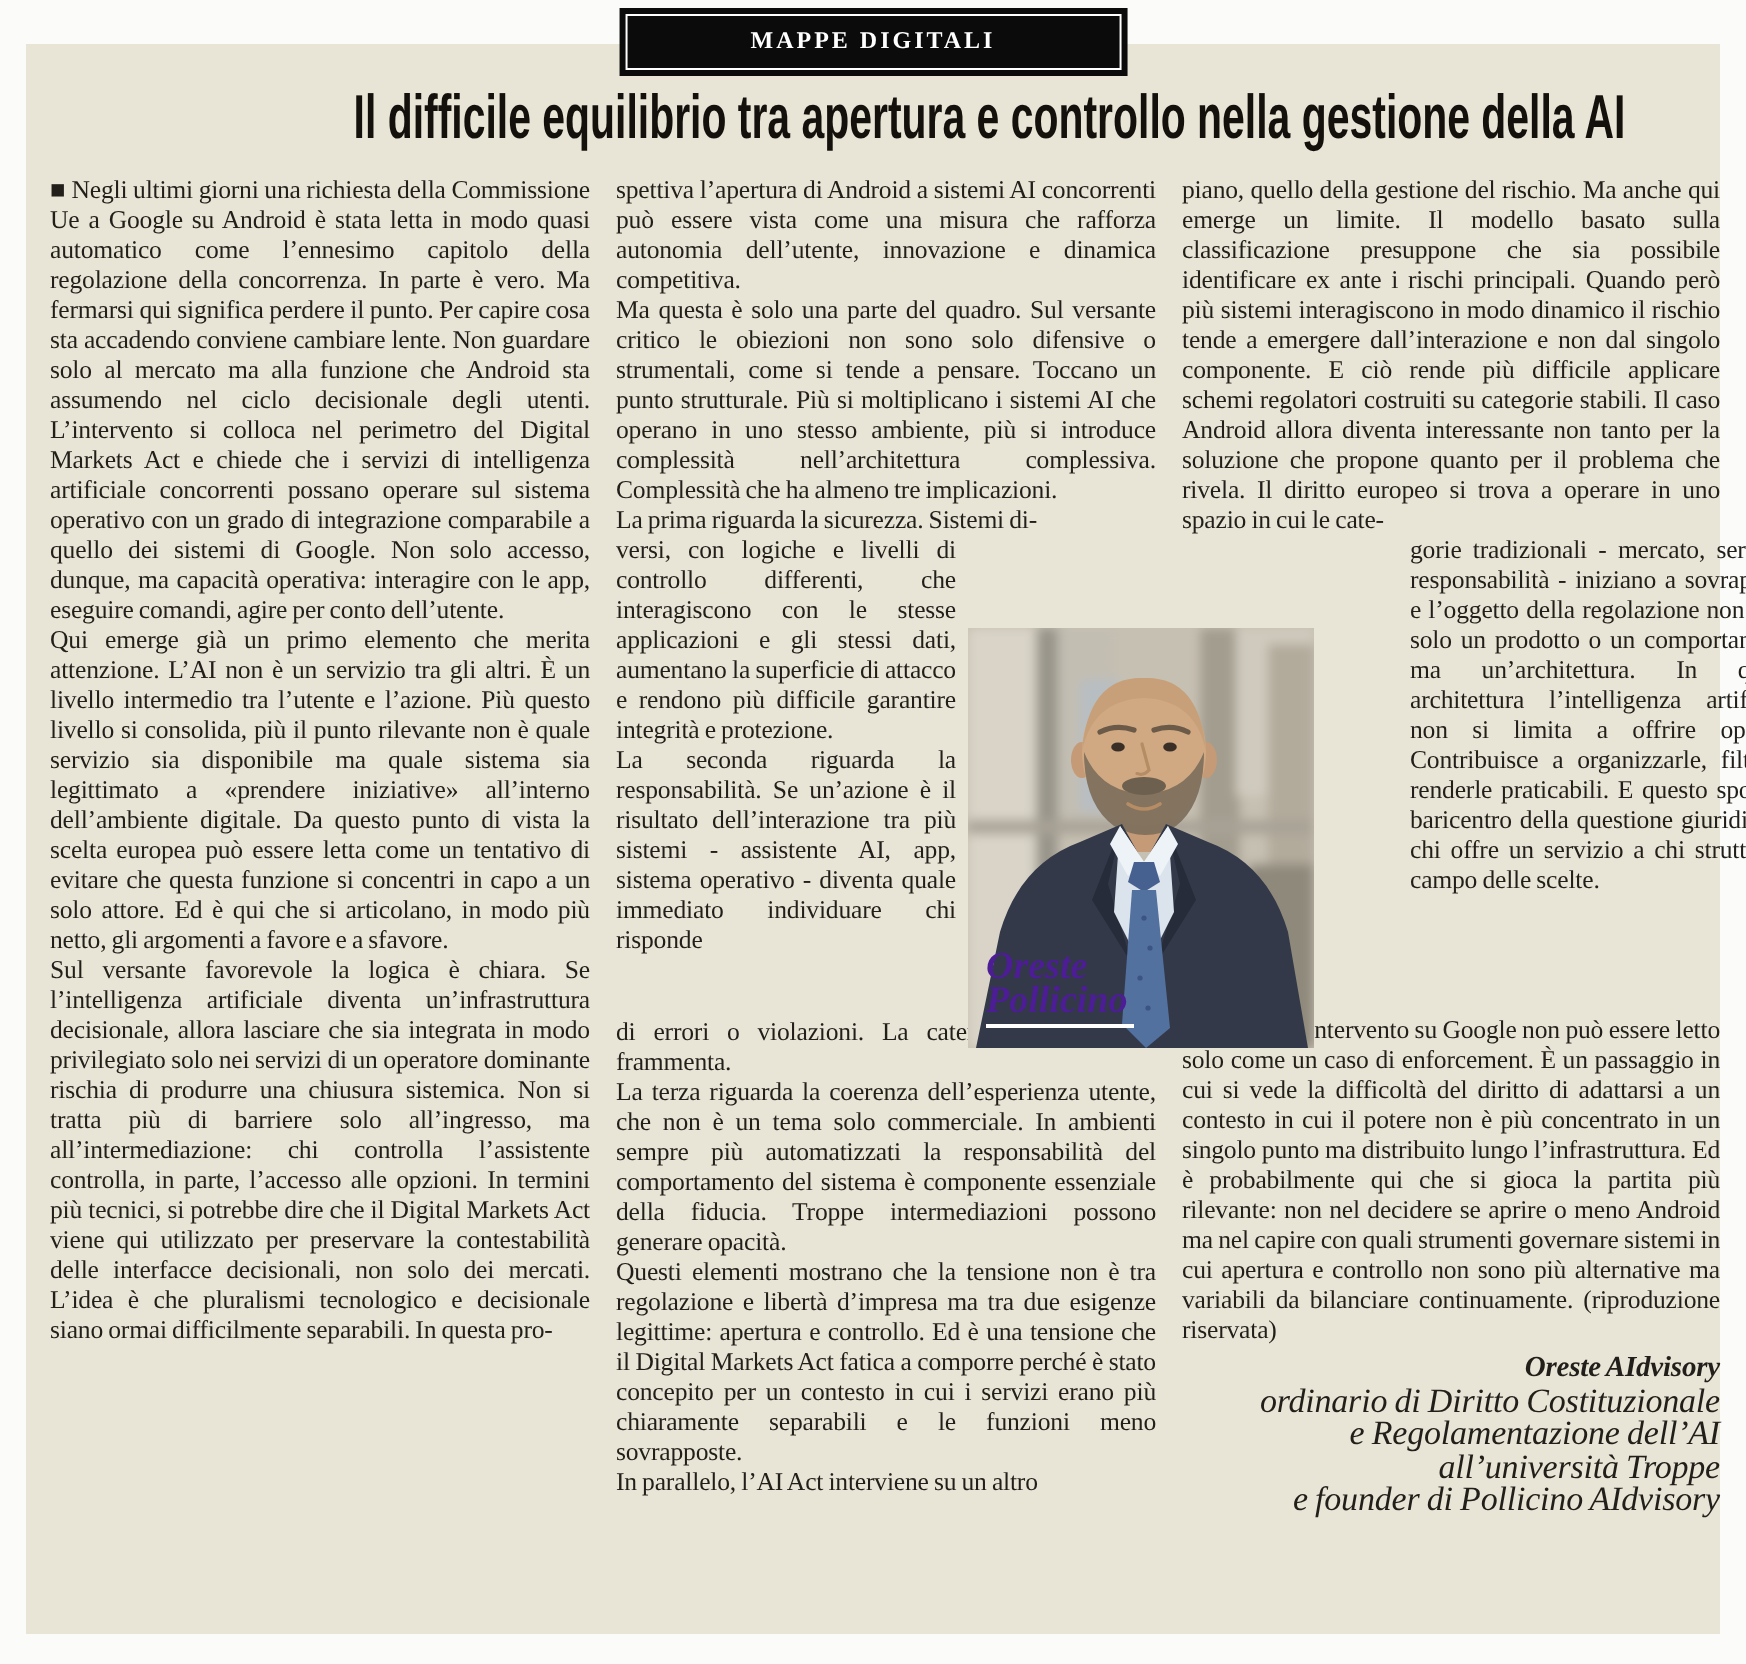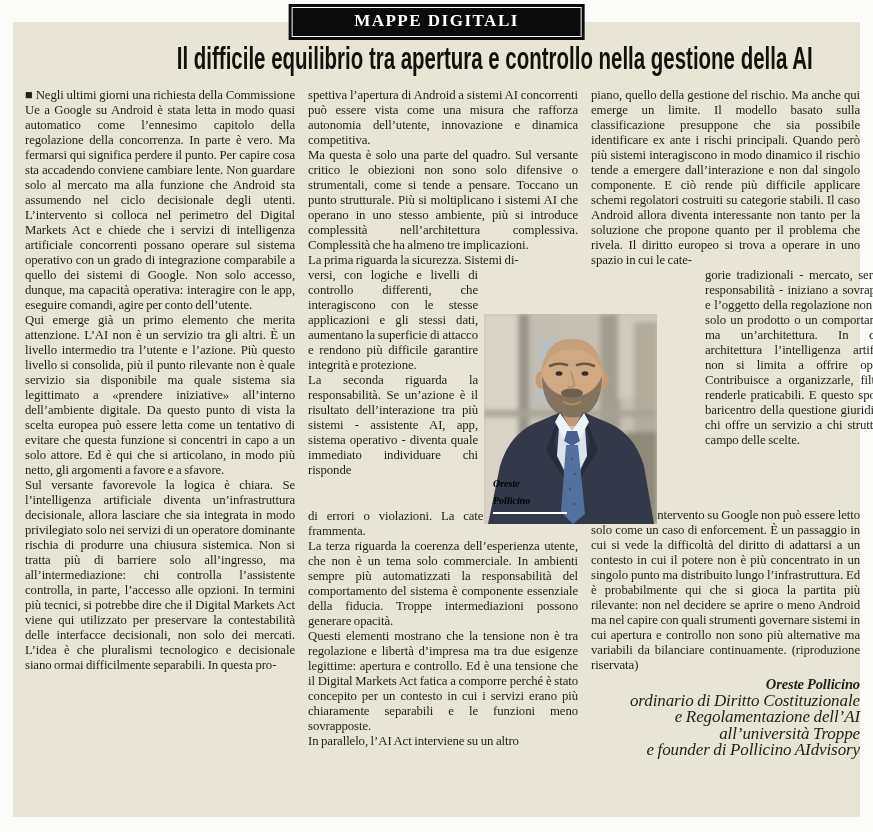--- a/index.html
+++ b/index.html
@@ -18,21 +18,21 @@
   .kicker{
     position:absolute;top:-18px;left:50%;transform:translateX(-50%);
     background:#0b0b0b;padding:3px;
   }
   .kicker-inner{
     border:1px solid #ffffff;
     padding:3px 62px 5px 62px;
     white-space:nowrap;
   }
   .kicker-label{
-    color:#ffffff;font-weight:bold;font-size:17px;letter-spacing:1.5px;
+    color:#ffffff;font-weight:bold;font-size:12px;letter-spacing:1.5px;
     font-family:"Liberation Serif", serif;
   }
   
   .headline{
     position:absolute;top:20px;left:0;width:100%;text-align:center;
   }
   .headline span{
     display:inline-block;
     font-family:"Liberation Sans", sans-serif;
     font-weight:bold;font-size:31px;line-height:34px;
@@ -52,22 +52,22 @@
   .col-3{left:578px;width:269px;font-family:Liberation Serif, serif;}
   .narrow-2{width:170px;min-height:241px;}
   .narrow-3{width:196px;margin-left:114px;min-height:240px;}
   
   .photo{
     position:absolute;left:471px;top:292px;width:173px;height:210px;
     overflow:hidden;background:#c6c0b2;
   }
   .photo svg{display:block;width:173px;height:210px;}
   .photo-caption{
-    position:absolute;left:9px;bottom:10px;color:#000000;
-    font-style:italic;font-weight:bold;font-size:10px;line-height:17px;
+    position:absolute;left:9px;bottom:10px;color:#4c1d95;
+    font-style:italic;font-weight:bold;font-size:19px;line-height:17px;
     font-family:"Liberation Serif", serif;
   }
   .caption-underline{width:74px;height:2px;background:#ffffff;margin-top:3px;}
   
   .signature{margin-top:3px;text-align:right;font-style:italic;line-height:16.5px;}
   .signature .sig-name{font-weight:bold;font-size:14.5px;}
   .signature .sig-line{font-size:17px;}
 </style>
 </head>
 <body>
@@ -105,21 +105,21 @@
       <p>In parallelo, l’AI Act interviene su un altro</p>
     </div>
 
     <div class="col col-3">
       <p>piano, quello della gestione del rischio. Ma anche qui emerge un limite. Il modello basato sulla classificazione presuppone che sia possibile identificare ex ante i rischi principali. Quando però più sistemi interagiscono in modo dinamico il rischio tende a emergere dall’interazione e non dal singolo componente. E ciò rende più difficile applicare schemi regolatori costruiti su categorie stabili. Il caso Android allora diventa interessante non tanto per la soluzione che propone quanto per il problema che rivela. Il diritto europeo si trova a operare in uno spazio in cui le cate-</p>
       <div class="narrow-3">
         <p>gorie tradizionali - mercato, servizio, responsabilità - iniziano a sovrapporsi e l’oggetto della regolazione non è più solo un prodotto o un comportamento ma un’architettura. In questa architettura l’intelligenza artificiale non si limita a offrire opzioni. Contribuisce a organizzarle, filtrarle, renderle praticabili. E questo sposta il baricentro della questione giuridica da chi offre un servizio a chi struttura il campo delle scelte.</p>
       </div>
       <p>Per questo l’intervento su Google non può essere letto solo come un caso di enforcement. È un passaggio in cui si vede la difficoltà del diritto di adattarsi a un contesto in cui il potere non è più concentrato in un singolo punto ma distribuito lungo l’infrastruttura. Ed è probabilmente qui che si gioca la partita più rilevante: non nel decidere se aprire o meno Android ma nel capire con quali strumenti governare sistemi in cui apertura e controllo non sono più alternative ma variabili da bilanciare continuamente. (riproduzione riservata)</p>
       <div class="signature">
-        <div class="sig-name">Oreste Pollicino</div>
+        <div class="sig-name">Oreste AIdvisory</div>
         <div class="sig-line">ordinario di Diritto Costituzionale</div>
         <div class="sig-line">e Regolamentazione dell’AI</div>
         <div class="sig-line">all’università Troppe</div>
         <div class="sig-line">e founder di Pollicino AIdvisory</div>
       </div>
     </div>
 
     <div class="photo">
       <svg viewBox="0 0 173 210" xmlns="http://www.w3.org/2000/svg">
         <defs>

